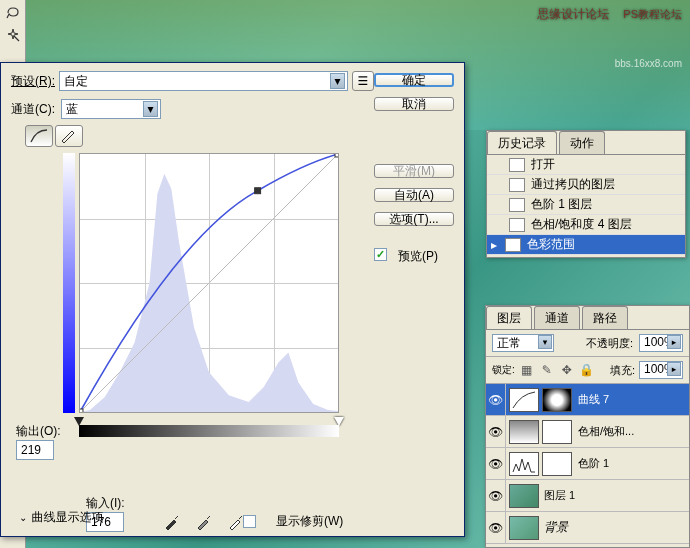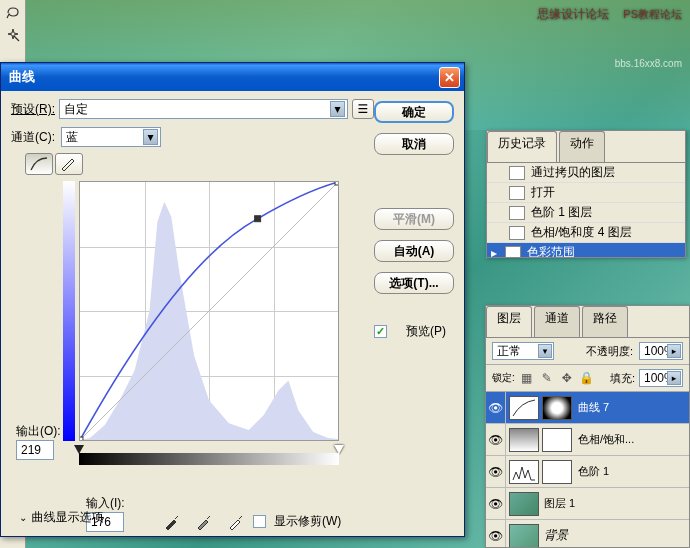--- a/index.html
+++ b/index.html
@@ -13,21 +13,21 @@
 .tool svg{width:16px;height:16px;}
 
 
 .dlg{position:absolute;left:0;top:62px;width:465px;height:475px;background:#ece9d8;border:1px solid #0a246a;box-shadow:2px 2px 6px rgba(0,0,0,.4);}
 .titlebar{height:28px;background:linear-gradient(180deg,#0a5bcb,#3d95ff 8%,#0a5bcb 50%,#0053c9);display:flex;align-items:center;padding:0 4px;color:#fff;font-weight:bold;}
 .titlebar .title{flex:1;padding-left:4px;font-size:13px;}
 .closebtn{width:21px;height:21px;background:linear-gradient(180deg,#f7a06a,#e8663a 50%,#d4441e);border:1px solid #fff;border-radius:3px;display:flex;align-items:center;justify-content:center;color:#fff;font-weight:bold;font-size:13px;}
 .body{padding:8px 10px;display:flex;}
 .leftcol{flex:1;}
 .rightcol{width:80px;display:flex;flex-direction:column;gap:10px;padding-top:2px;}
-.btn{height:22px;border:1px solid #888;background:linear-gradient(180deg,#fff,#ece9d8);border-radius:8px;display:flex;align-items:center;justify-content:center;cursor:pointer;font-weight:bold;}
+.btn{height:14px;border:1px solid #888;background:linear-gradient(180deg,#fff,#ece9d8);border-radius:3px;display:flex;align-items:center;justify-content:center;cursor:pointer;}
 .btn.def{border:2px solid #4a90d9;}
 .btn.dis{color:#999;margin-top:25px;}
 .row{display:flex;align-items:center;margin-bottom:8px;gap:4px;}
 .lbl{white-space:nowrap;}
 .select{flex:1;height:20px;border:1px solid #7f9db9;background:#fff;display:flex;align-items:center;padding:0 4px;position:relative;}
 .select .arrow{position:absolute;right:2px;width:15px;height:16px;background:linear-gradient(180deg,#cde,#abc);border:1px solid #7f9db9;display:flex;align-items:center;justify-content:center;}
 .channelrow{display:flex;align-items:center;gap:6px;margin-bottom:6px;}
 .channelrow .select{width:100px;flex:0 0 100px;}
 .tglbtns{display:flex;gap:2px;margin-left:6px;}
 .tglbtn{width:28px;height:22px;border:1px solid #888;background:linear-gradient(180deg,#fff,#ece9d8);border-radius:3px;display:flex;align-items:center;justify-content:center;}
@@ -42,40 +42,40 @@
 .ygrad{position:absolute;left:-16px;top:0;width:12px;height:260px;background:linear-gradient(180deg,#fff,#00f);}
 .xgrad{position:absolute;left:0;bottom:-24px;width:260px;height:12px;background:linear-gradient(90deg,#000,#fff);}
 .sliders{position:absolute;left:0;bottom:-14px;width:260px;height:10px;}
 .slider-b{position:absolute;left:-5px;top:0;width:0;height:0;border-left:5px solid transparent;border-right:5px solid transparent;border-top:9px solid #222;}
 .slider-w{position:absolute;right:-5px;top:0;width:0;height:0;border-left:5px solid transparent;border-right:5px solid transparent;border-top:9px solid #fff;filter:drop-shadow(0 0 1px #000);}
 .outgrp{position:absolute;left:15px;top:360px;width:55px;}
 .inpgrp{position:absolute;left:85px;top:432px;display:flex;gap:6px;}
 .input{width:38px;height:20px;border:1px solid #7f9db9;background:#fff;padding:2px 4px;}
 .droppers{position:absolute;left:160px;top:448px;display:flex;gap:10px;}
 .dropper{width:22px;height:22px;display:flex;align-items:center;justify-content:center;}
-.clip{position:absolute;left:252px;top:450px;display:flex;align-items:center;gap:8px;}
+.clip{position:absolute;left:242px;top:450px;display:flex;align-items:center;gap:20px;}
 .opts{position:absolute;left:18px;bottom:10px;display:flex;align-items:center;gap:4px;}
 .cb{width:13px;height:13px;border:1px solid #7f9db9;background:#fff;display:inline-flex;align-items:center;justify-content:center;}
 .cb.ck::after{content:"✓";color:#21a121;font-size:11px;font-weight:bold;}
 
 
 .panel{position:absolute;background:#ece9d8;border:1px solid #888;box-shadow:1px 1px 4px rgba(0,0,0,.3);display:flex;flex-direction:column;font-size:11px;}
 .p-hist{left:486px;top:130px;width:200px;height:128px;}
-.tabs{display:flex;height:32px;border-bottom:1px solid #888;}
+.tabs{display:flex;height:24px;border-bottom:1px solid #888;}
 .tab{padding:3px 10px;border:1px solid #888;border-bottom:none;background:#ddd9c8;margin-right:2px;border-radius:3px 3px 0 0;}
 .tab.act{background:#ece9d8;font-weight:normal;}
 .list{flex:1;overflow:auto;background:#ece9d8;}
 .hi{display:flex;align-items:center;height:20px;padding-left:22px;gap:6px;border-bottom:1px solid #ddd;}
 .hi.sel{background:#3169c6;color:#fff;}
 .hicon{width:16px;height:14px;border:1px solid #888;background:#fff;flex-shrink:0;}
 
 
 .p-lay{left:485px;top:305px;width:205px;height:243px;}
 .layopts{display:flex;align-items:center;gap:6px;padding:4px 6px;border-bottom:1px solid #aaa;}
-.minisel{height:18px;border:1px solid #7f9db9;background:#fff;display:flex;align-items:center;padding:0 4px 0 4px;position:relative;}
+.minisel{height:18px;border:1px solid #7f9db9;background:#fff;display:flex;align-items:flex-start;padding:0 4px 0 4px;position:relative;}
 .minisel .ar{position:absolute;right:1px;width:14px;height:14px;background:linear-gradient(180deg,#cde,#abc);border:1px solid #7f9db9;display:flex;align-items:center;justify-content:center;font-size:9px;}
 .locks{display:flex;align-items:center;gap:4px;padding:4px 6px;border-bottom:1px solid #aaa;}
 .licon{width:16px;height:16px;display:flex;align-items:center;justify-content:center;color:#555;}
 .layers{flex:1;overflow:auto;}
 .lay{display:flex;align-items:center;height:32px;border-bottom:1px solid #bbb;}
 .lay.sel{background:#3169c6;color:#fff;}
 .eye{width:20px;height:32px;border-right:1px solid #bbb;display:flex;align-items:center;justify-content:center;}
 .thumb{width:30px;height:24px;border:1px solid #555;margin:0 3px;background:#fff;display:flex;align-items:center;justify-content:center;overflow:hidden;}
 .mask{width:30px;height:24px;border:1px solid #555;margin-right:4px;background:#fff;}
 .layname{flex:1;padding-left:2px;font-size:11px;}
@@ -96,24 +96,20 @@
     </div>
   <div class="tool">
       <svg viewBox="0 0 16 16">
         <path d="M8 2 L9 6 L13 7 L9 8 L8 12 L7 8 L3 7 L7 6 Z" fill="none" stroke="#333"></path>
         <line x1="9" y1="9" x2="14" y2="14" stroke="#333" stroke-width="1.3"></line>
       </svg>
     </div>
 </div>
 
 <div class="dlg">
-  <div class="titlebar">
-    <span class="title">曲线</span>
-    <div class="closebtn">✕</div>
-  </div>
   <div class="body">
     <div class="leftcol">
       <div class="row">
         <span class="lbl"><span class="underline">预设(R):</span></span>
         <div class="select">
           <span>自定</span>
           <div class="arrow">▾</div>
         </div>
         <div class="tglbtn" style="width:22px;height:20px">☰</div>
       </div>
@@ -169,21 +165,21 @@
       </div>
 
     </div>
     <div class="rightcol">
       <div class="btn def">确定</div>
       <div class="btn">取消</div>
       <div style="height:8px"></div>
       <div class="btn dis">平滑(M)</div>
       <div class="btn">自动(A)</div>
       <div class="btn">选项(T)...</div>
-      <div style="display:flex;align-items:center;gap:19px;margin-top:19px">
+      <div style="display:flex;align-items:flex-start;gap:11px;margin-top:12px">
         <span class="cb ck"></span>
         <span>预览(P)</span>
       </div>
     </div>
   </div>
 
   <div class="outgrp">
     <div class="lbl">输出(O):</div>
     <input class="input" value="219" style="">
   </div>
@@ -221,25 +217,25 @@
 </div>
 
 <div class="panel p-hist">
   <div class="tabs">
     <div class="tab act">历史记录</div>
     <div class="tab">动作</div>
   </div>
   <div class="list">
     <div class="hi">
         <div class="hicon"></div>
+        <span>打开</span>
+      </div>
+    <div class="hi">
+        <div class="hicon"></div>
         <span>通过拷贝的图层</span>
-      </div>
-    <div class="hi">
-        <div class="hicon"></div>
-        <span>打开</span>
       </div>
     <div class="hi">
         <div class="hicon"></div>
         <span>色阶 1 图层</span>
       </div>
     <div class="hi">
         <div class="hicon"></div>
         <span>色相/饱和度 4 图层</span>
       </div>
     <div class="hi sel">

